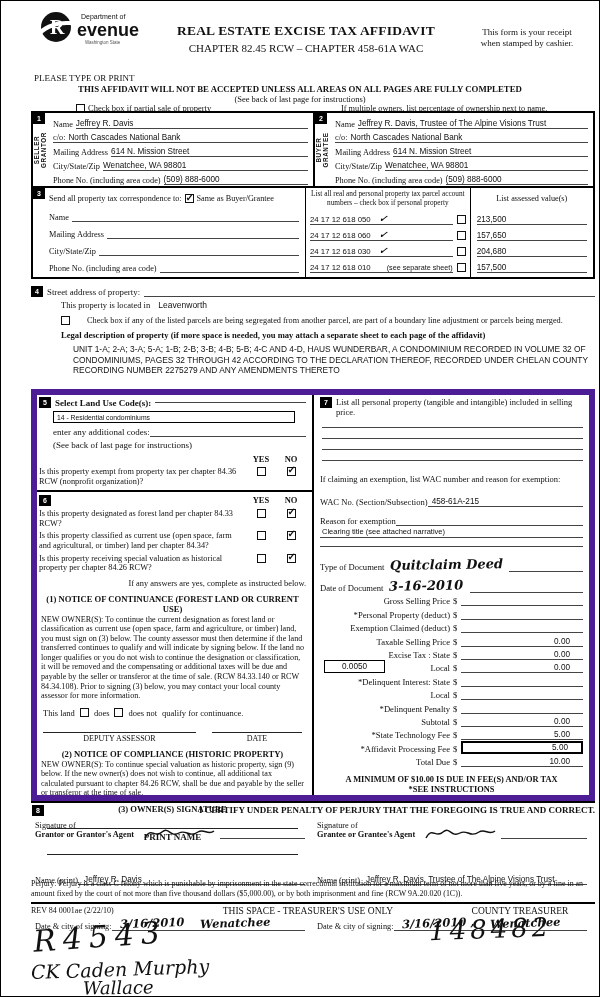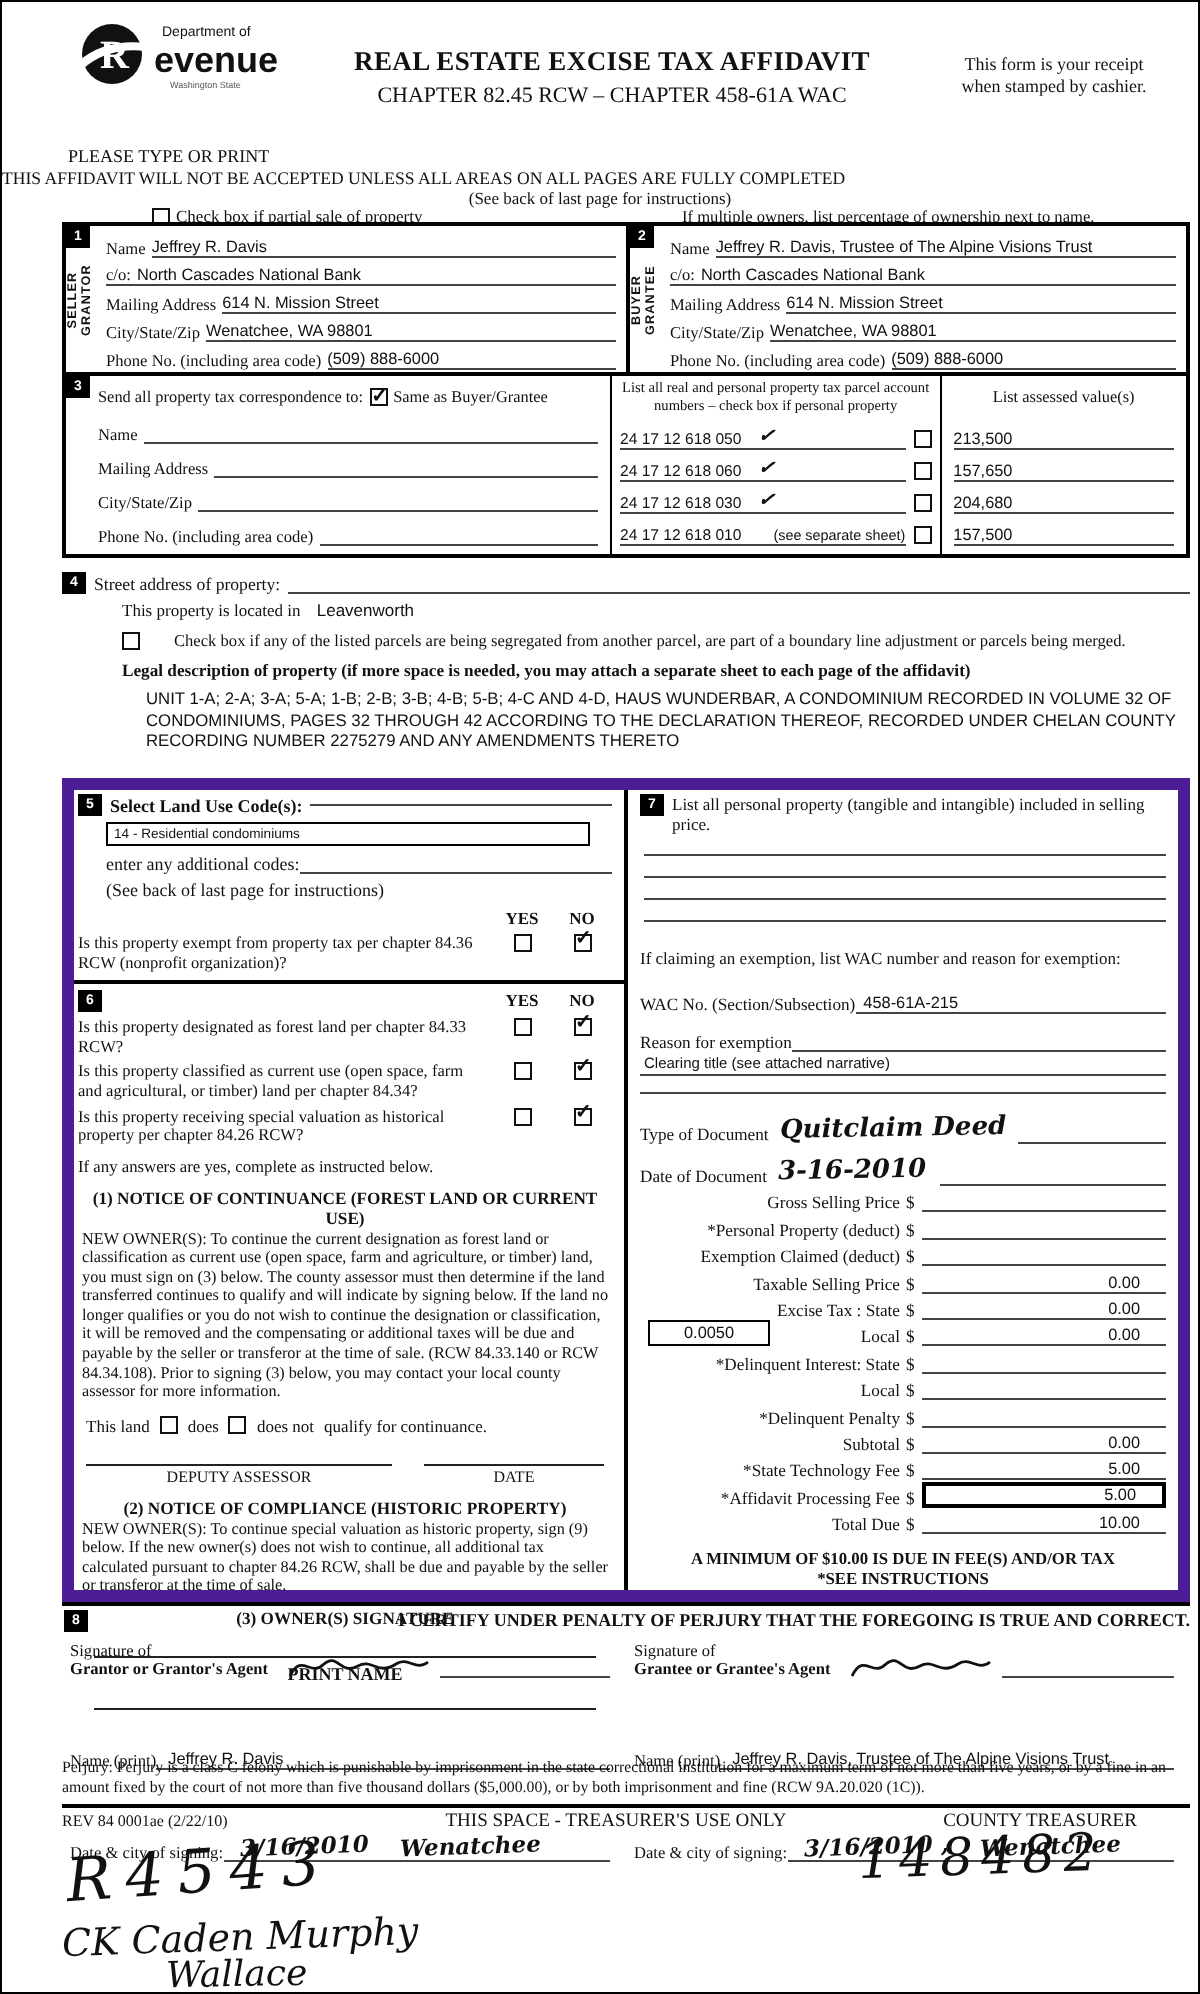--- a/index.html
+++ b/index.html
@@ -31,21 +31,21 @@
   #header { position:absolute; left:0; top:0; width:100%; height:110px; }
   #logo { position:absolute; left:36px; top:6px; }
   #logo .dept { position:absolute; left:44px; top:6px; font:7px "Liberation Sans",sans-serif; color:#111; white-space:nowrap; }
   #logo .rev { position:absolute; left:40px; top:13px; font:bold 18px "Liberation Sans",sans-serif; color:#111; }
   #logo .st { position:absolute; left:48px; top:33px; font:4.5px "Liberation Sans",sans-serif; color:#555; white-space:nowrap; }
   #title-stack { position:absolute; left:140px; top:22px; width:330px; text-align:center; }
   #title { font-size:13.5px; font-weight:bold; letter-spacing:.2px; }
   #subtitle { font-size:11px; margin-top:3px; }
   #receipt-note { position:absolute; right:8px; top:26px; width:128px; font-size:9px; text-align:center; line-height:11px; }
   #please-type { position:absolute; left:33px; top:72px; font-size:9px; }
-  #warning { position:absolute; left:0; top:83px; width:100%; text-align:left; font-size:8.8px; font-weight:normal; }
+  #warning { position:absolute; left:0; top:83px; width:100%; text-align:center; font-size:8.8px; font-weight:bold; }
   #seeback { position:absolute; left:0; top:93px; width:100%; text-align:center; font-size:8.5px; }
   #partial-row { position:absolute; left:75px; top:102px; font-size:8.5px; display:flex; align-items:center; gap:3px; }
   #multiple-note { position:absolute; left:340px; top:103px; font-size:8.3px; }
 
   
   #sec12 { position:absolute; left:30px; right:4px; top:110px; height:77px; border:2px solid #000; display:flex; }
   .half { flex:1 1 50%; position:relative; padding:2px 5px 1px 20px; }
   .half + .half { border-left:2px solid #000; }
   .half .badge { position:absolute; left:0px; top:0px; }
   .role { position:absolute; left:-24px; top:30px; width:62px; text-align:center;
@@ -88,21 +88,21 @@
   .numrow { display:flex; align-items:center; gap:4px; font-size:9px; font-weight:bold; }
   #code-box { margin:3px 0 0 14px; width:242px; border:1.5px solid #000; font-size:6.8px; padding:2px 3px 1px 3px; }
   #sec5 .add { margin-left:14px; margin-top:4px; font-size:9px; display:flex; }
   #sec5 .sb { margin-left:14px; margin-top:3px; font-size:9px; }
   .ynhead { display:flex; font-size:8.5px; font-weight:bold; margin-top:4px; }
   .yn { flex:0 0 30px; text-align:center; }
   .qrow { display:flex; font-size:8.3px; line-height:9.6px; margin-top:3px; }
   .qtext { flex:1; padding-right:2px; }
   .qcb { flex:0 0 30px; text-align:center; }
   #sec6 { padding:2px 6px 2px 2px; }
-  #sec6 .ifyes { margin:6px 0 0 0; font-size:8.4px; }
+  #sec6 .ifyes { margin:6px 0 0 16px; font-size:8.4px;text-align:right; }
   .ntitle { text-align:center; font-size:8.6px; font-weight:bold; margin-top:6px; }
   .nbody { font-size:8.15px; line-height:9.55px; margin-top:1px; text-align:left; padding:0 2px; }
   #thisland { display:flex; align-items:center; gap:5px; font-size:8.5px; margin:7px 0 0 4px; }
   #assr { display:flex; gap:16px; margin-top:14px; padding:0 4px; }
   #assr .ln { border-bottom:1px solid #222; }
   #assr .l1 { flex:1.7; } #assr .l2 { flex:1; }
   #asslbl { display:flex; gap:16px; font-size:8px; padding:1px 4px 0 4px; }
   #asslbl .t1 { flex:1.7; text-align:center; } #asslbl .t2 { flex:1; text-align:center; }
   #sigline { border-bottom:1px solid #222; margin:14px 8px 0 8px; }
   #printname { text-align:center; font-size:9px; font-weight:bold; margin-top:3px; }

